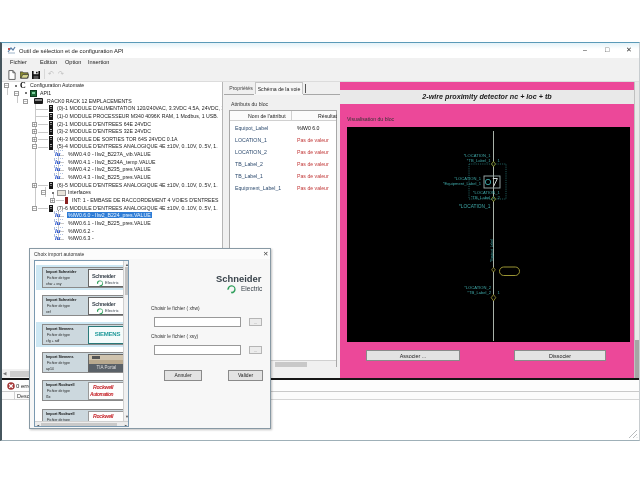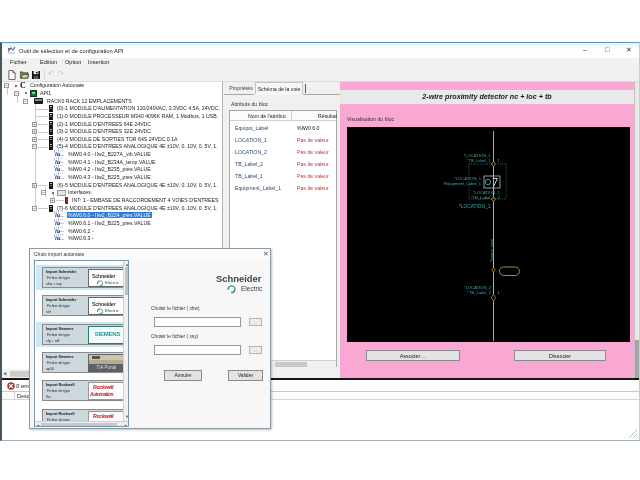--- a/index.html
+++ b/index.html
@@ -195,21 +195,21 @@
       <div class="abs redtxt" style="left:67px;top:49.5px;font-size:5.2px">Pas de valeur</div>
       <div class="abs navytxt" style="left:5px;top:61.5px;font-size:5.2px">TB_Label_1</div>
       <div class="abs redtxt" style="left:67px;top:61.5px;font-size:5.2px">Pas de valeur</div>
       <div class="abs navytxt" style="left:5px;top:74px;font-size:5.2px">Equipment_Label_1</div>
       <div class="abs redtxt" style="left:67px;top:74px;font-size:5.2px">Pas de valeur</div>
       <div class="abs" style="left:0px;top:249px;width:106px;height:7px;background:#f0f0f0;border-top:1px solid #d0d0d0">
         <div class="abs" style="left:45px;top:1px;width:32px;height:5px;background:#c8c8c8"></div>
       </div>
     </div>
   </div>
-  <div class="abs" style="left:338px;top:39px;width:294px;height:296px;background:#f9a8d4">
+  <div class="abs" style="left:338px;top:39px;width:294px;height:296px;background:#ec4899">
     <div class="abs" style="left:0px;top:8px;width:294px;height:14px;background:#e9e9e9"></div>
     <div class="abs" style="left:0px;top:10px;width:294px;text-align:center;font-size:7.2px;font-weight:bold;font-style:italic;color:#1a1a1a">2-wire proximity detector nc + loc + tb</div>
     <div class="abs" style="left:7px;top:34px;font-size:5.2px;color:#333">Visualisation du bloc</div>
     <div class="abs" style="left:7px;top:45px;width:283px;height:215px;background:#000">
       <svg width="283" height="215" viewBox="0 0 283 215">
         <g fill="none">
           <line x1="146.5" y1="4" x2="146.5" y2="214" stroke="#a9b2a9" stroke-width="1"></line>
           <text x="143.5" y="29.5" font-size="4.1" fill="#3fa9a9" text-anchor="end" font-family="Liberation Mono,monospace">*LOCATION_1</text>
           <text x="143.5" y="34.5" font-size="4.1" fill="#3fa9a9" text-anchor="end" font-family="Liberation Mono,monospace">*TB_Label_1</text>
           <text x="150.5" y="34.5" font-size="4.1" fill="#3fa9a9" font-family="Liberation Mono,monospace">1</text>

